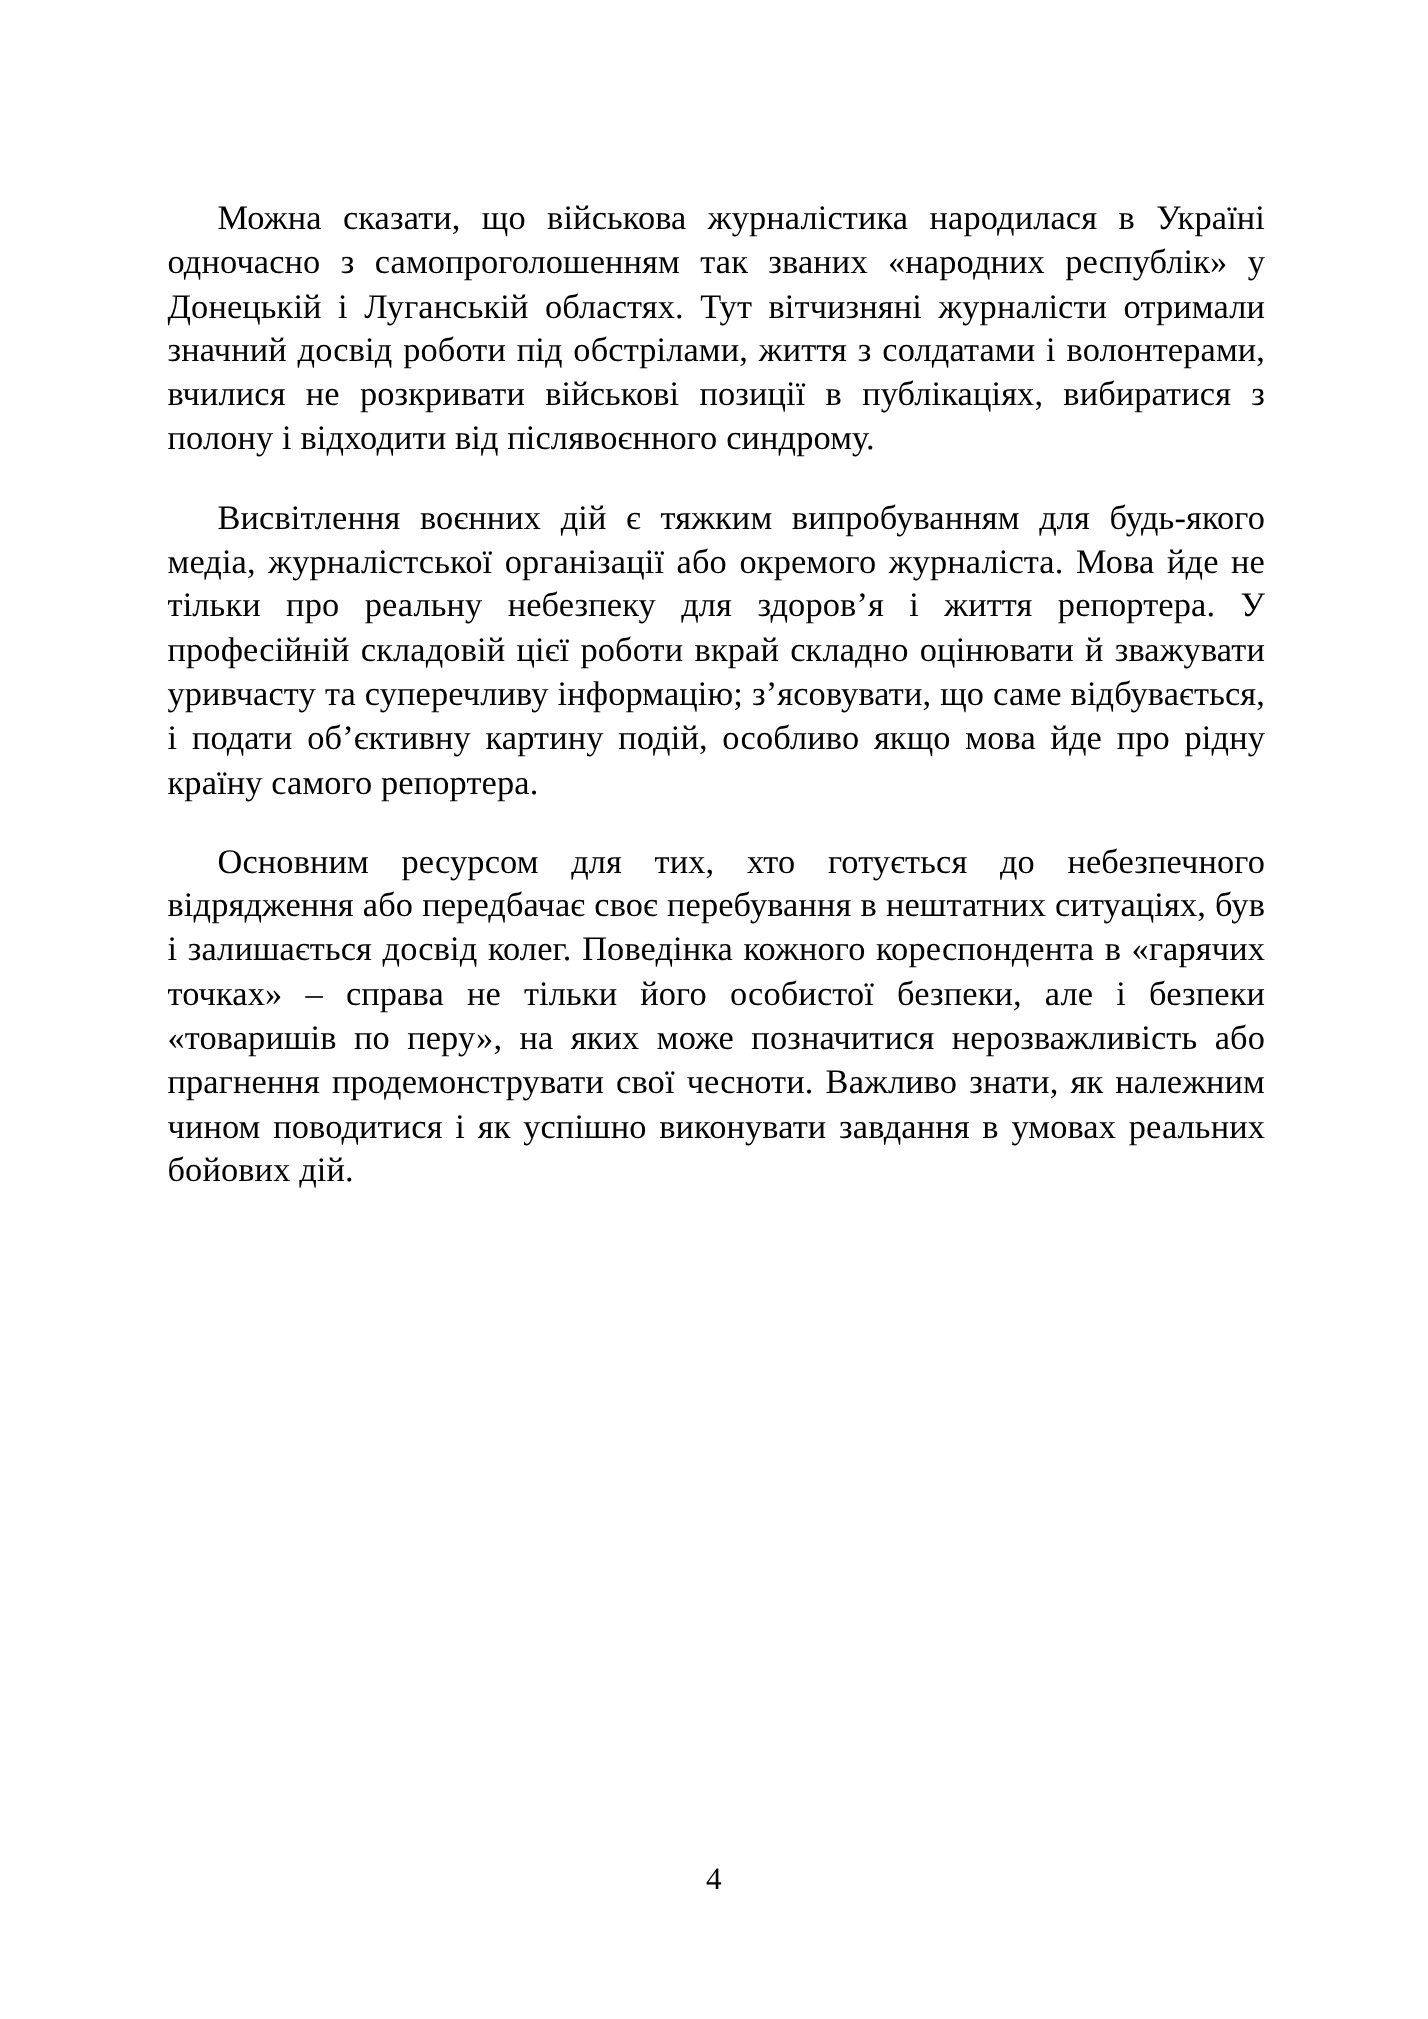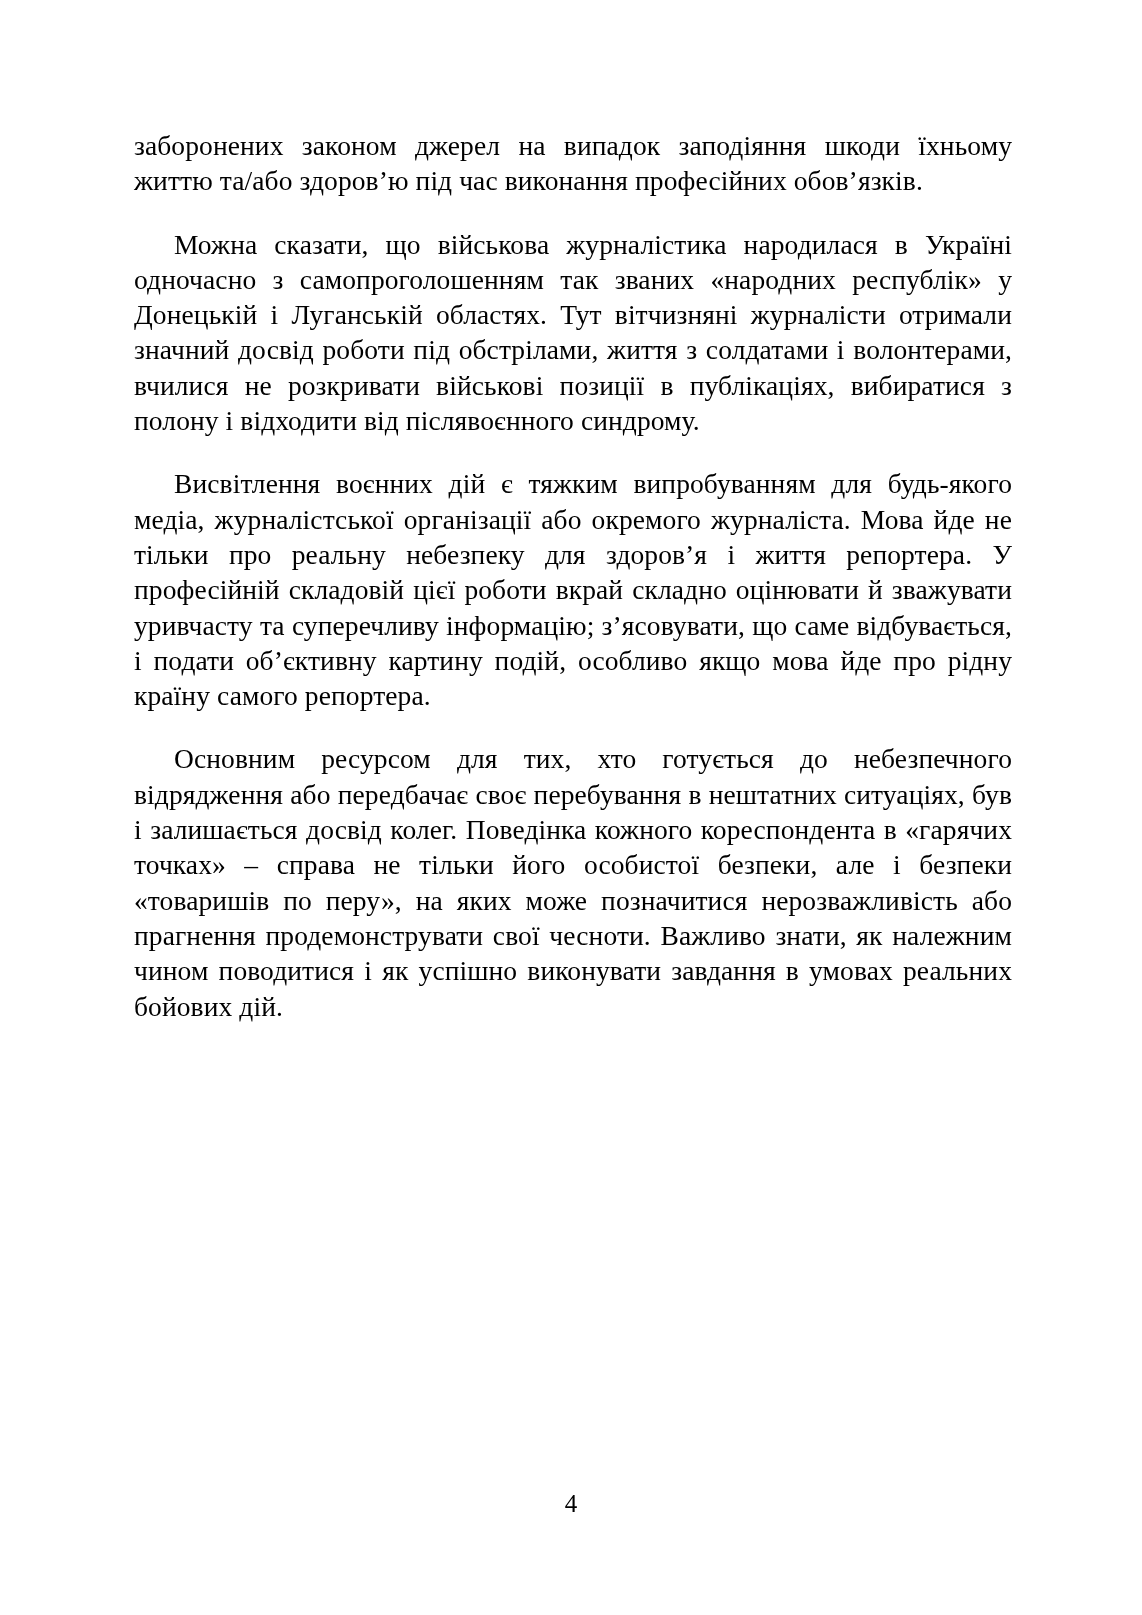--- a/index.html
+++ b/index.html
@@ -64,21 +64,20 @@
     color: #000000;
   }
 </style>
 </head>
 <body>
 
 <div class="page">
 
   <div class="text-block">
 
-    <p class="para cont">заборонених законом джерел на випадок заподіяння шкоди їхньому життю та/або здоров’ю під час виконання професійних обов’язків.</p>
 
     <p class="para indent">Можна сказати, що військова журналістика народилася в Україні одночасно з самопроголошенням так званих «народних республік» у Донецькій і Луганській областях. Тут вітчизняні журналісти отримали значний досвід роботи під обстрілами, життя з солдатами і волонтерами, вчилися не розкривати військові позиції в публікаціях, вибиратися з полону і відходити від післявоєнного синдрому.</p>
 
     <p class="para indent"><span class="lead">Висвітлення воєнних дій</span><span> є тяжким випробуванням для будь-якого медіа, журналістської організації або окремого журналіста. Мова йде не тільки про реальну небезпеку для здоров’я і життя репортера. У професійній складовій цієї роботи вкрай складно оцінювати й зважувати уривчасту та суперечливу інформацію; з’ясовувати, що саме відбувається, і подати об’єктивну картину подій, особливо якщо мова йде про рідну країну самого репортера.</span></p>
 
     <p class="para indent">Основним ресурсом для тих, хто готується до небезпечного відрядження або передбачає своє перебування в нештатних ситуаціях, був і залишається досвід колег. Поведінка кожного кореспондента в «гарячих точках» – справа не тільки його особистої безпеки, але і безпеки «товаришів по перу», на яких може позначитися нерозважливість або прагнення продемонструвати свої чесноти. Важливо знати, як належним чином поводитися і як успішно виконувати завдання в умовах реальних бойових дій.</p>
 
   </div>
 
   <div class="page-number">4</div>

